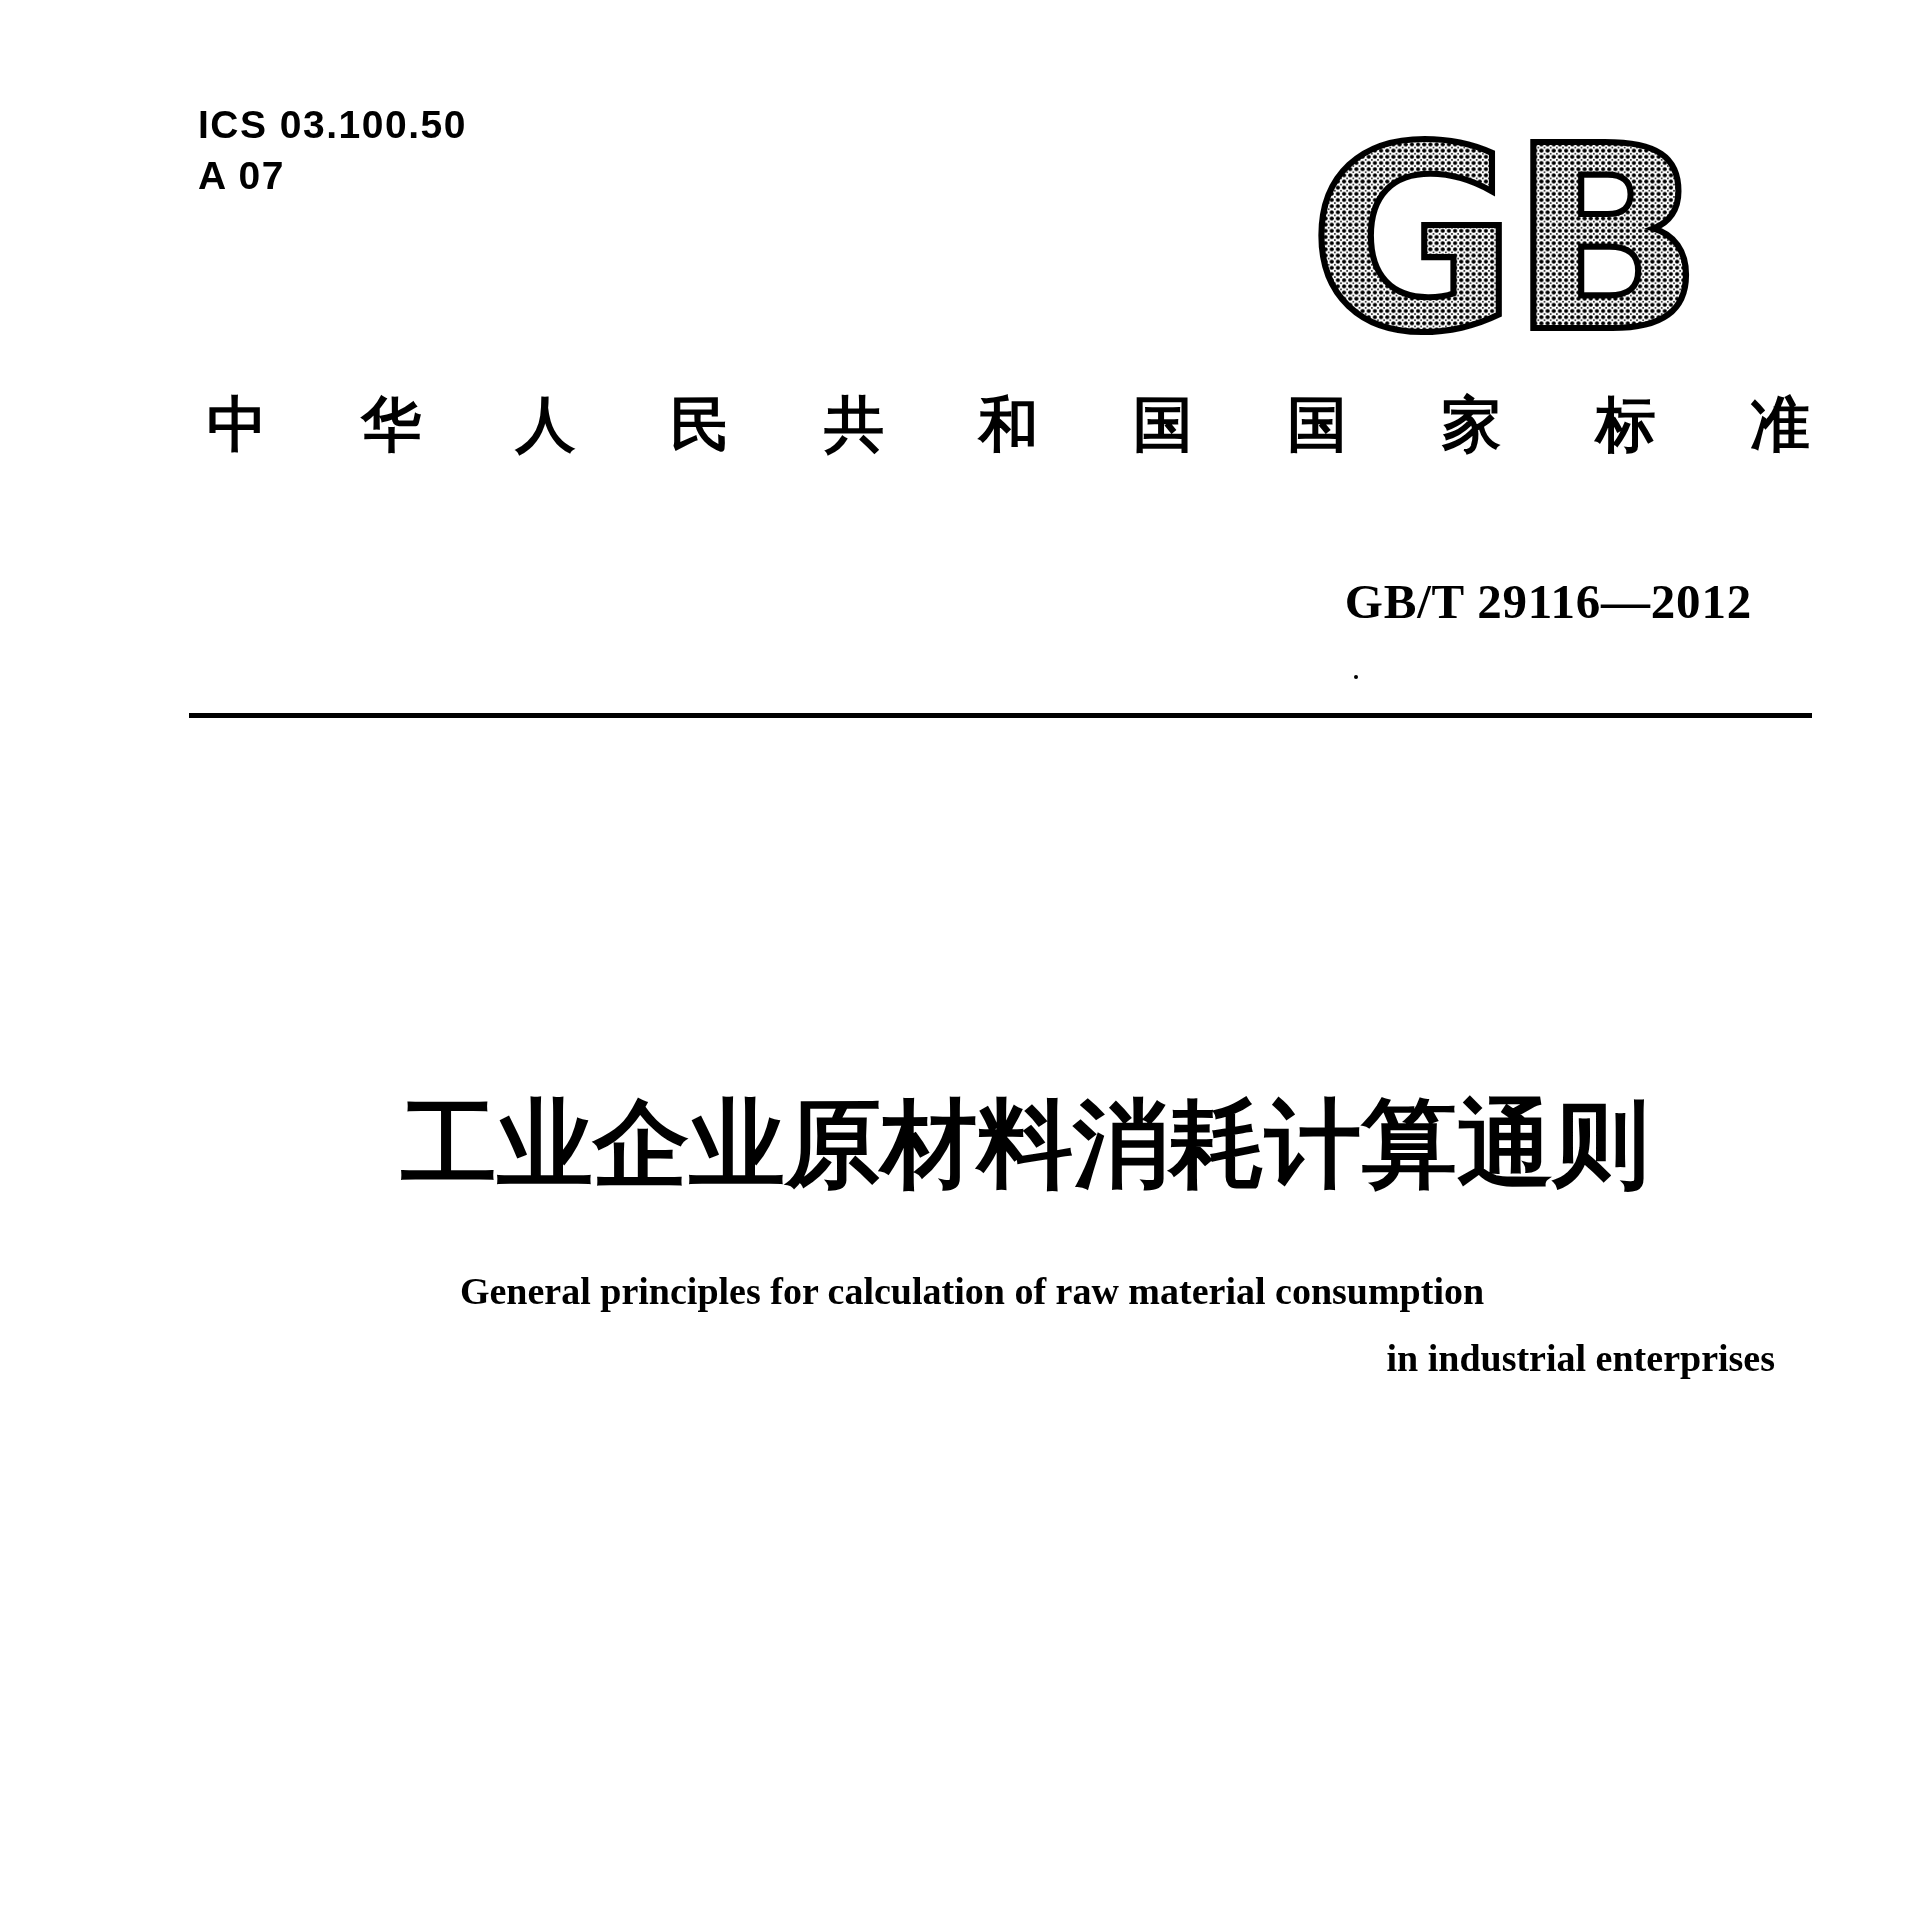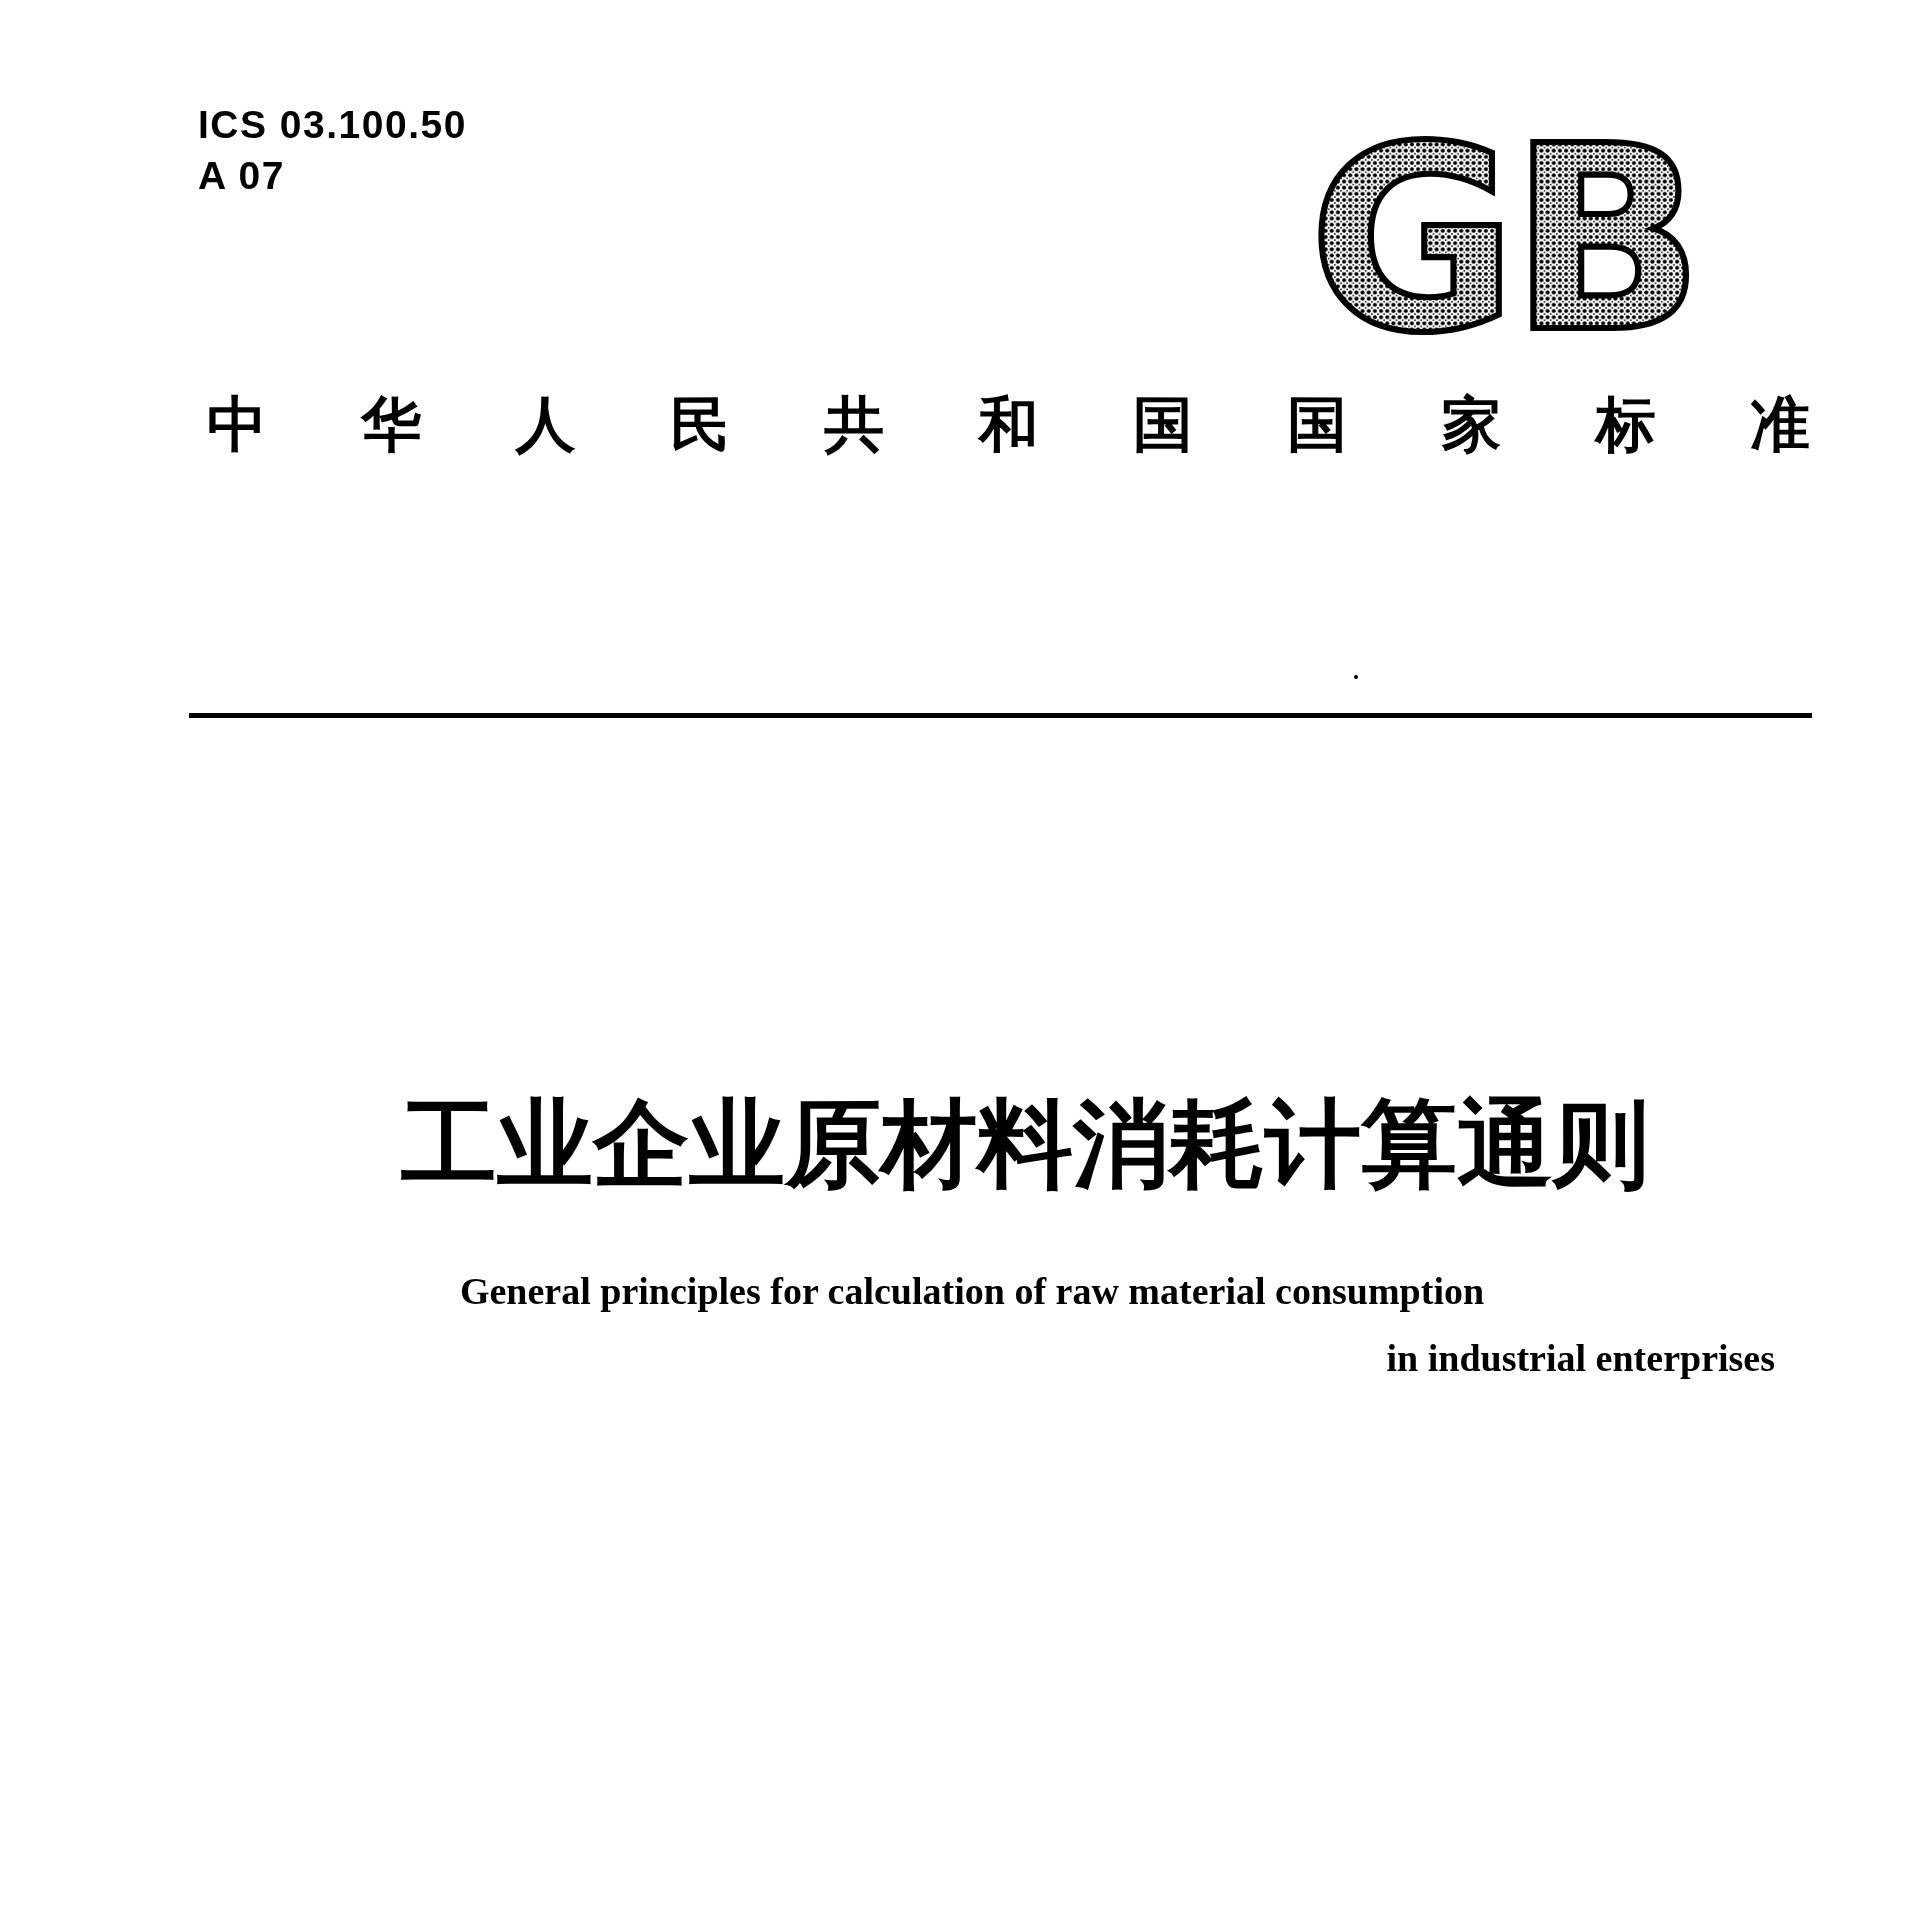--- a/index.html
+++ b/index.html
@@ -73,20 +73,21 @@
         <circle cx="16" cy="0" r="2.2" fill="#000000"></circle>
         <circle cx="0" cy="16" r="2.2" fill="#000000"></circle>
         <circle cx="16" cy="16" r="2.2" fill="#000000"></circle>
       </pattern>
     </defs>
     <text x="515" y="515" text-anchor="middle" font-family="'DejaVu Sans', sans-serif" font-weight="bold" font-size="660" letter-spacing="-20" fill="url(#ht)" stroke="#000000" stroke-width="16">GB</text>
   </svg>
 
   <div class="std-header">中华人民共和国国家标准</div>
 
+  <div class="std-number">GB/T 29116—2012</div>
 
   <div class="rule-top"></div>
   <div class="speck"></div>
 
   <div class="title-zh">工业企业原材料消耗计算通则</div>
 
   <div class="title-en">
     <div class="en1">General principles for calculation of raw material consumption</div>
     <div class="en2">in industrial enterprises</div>
   </div>

